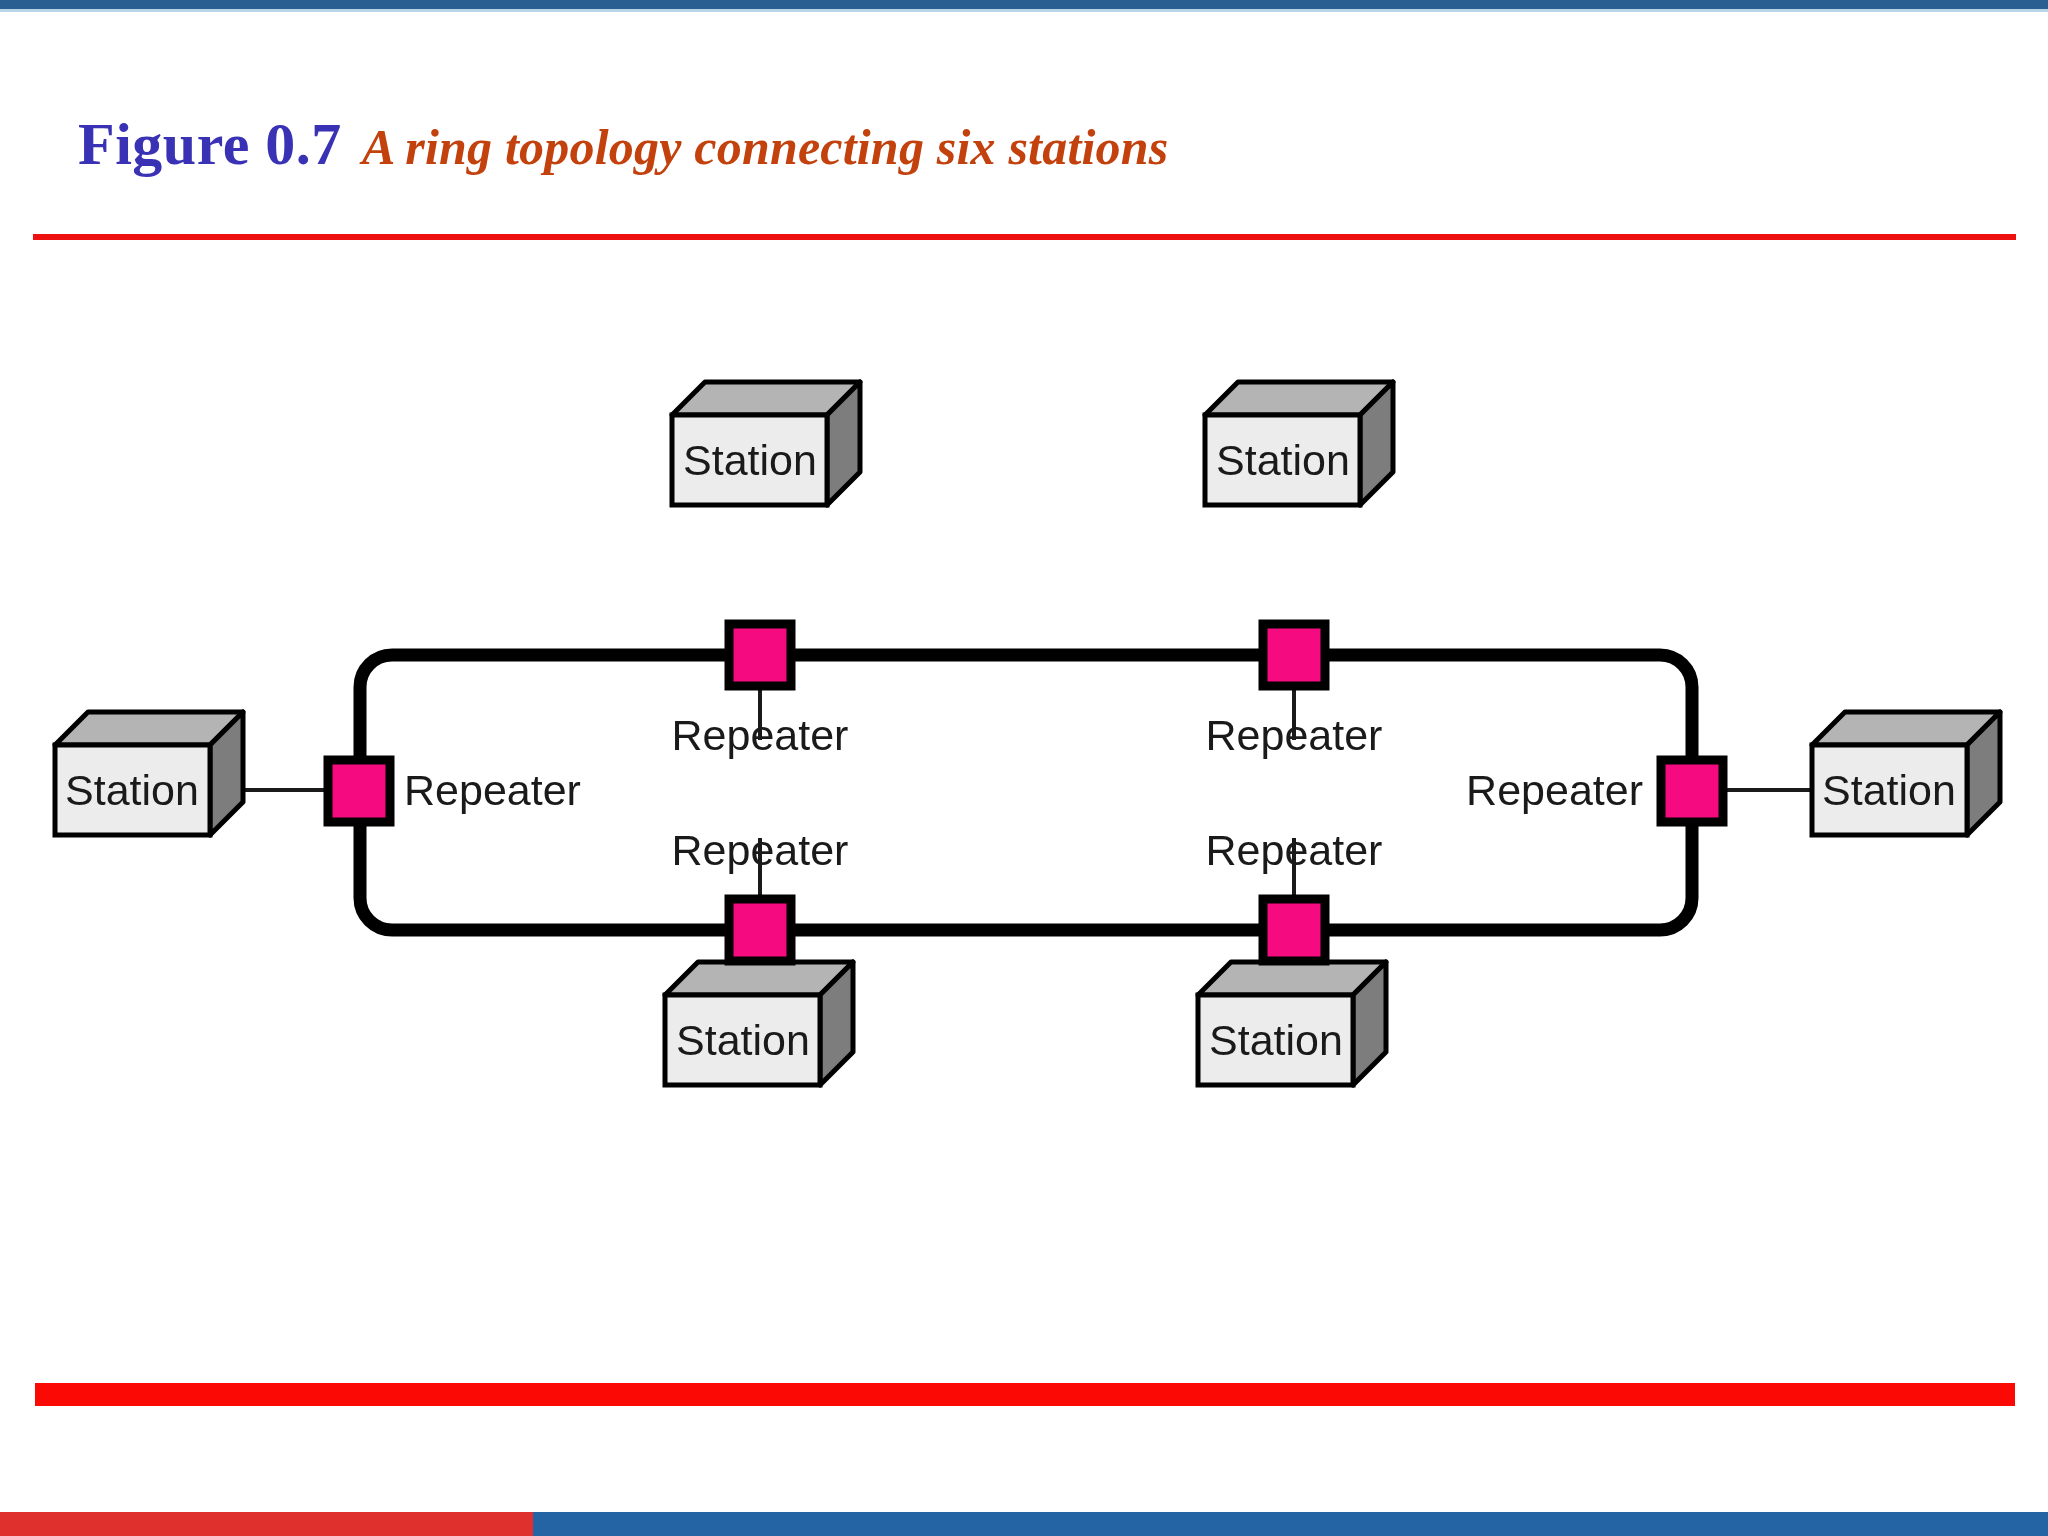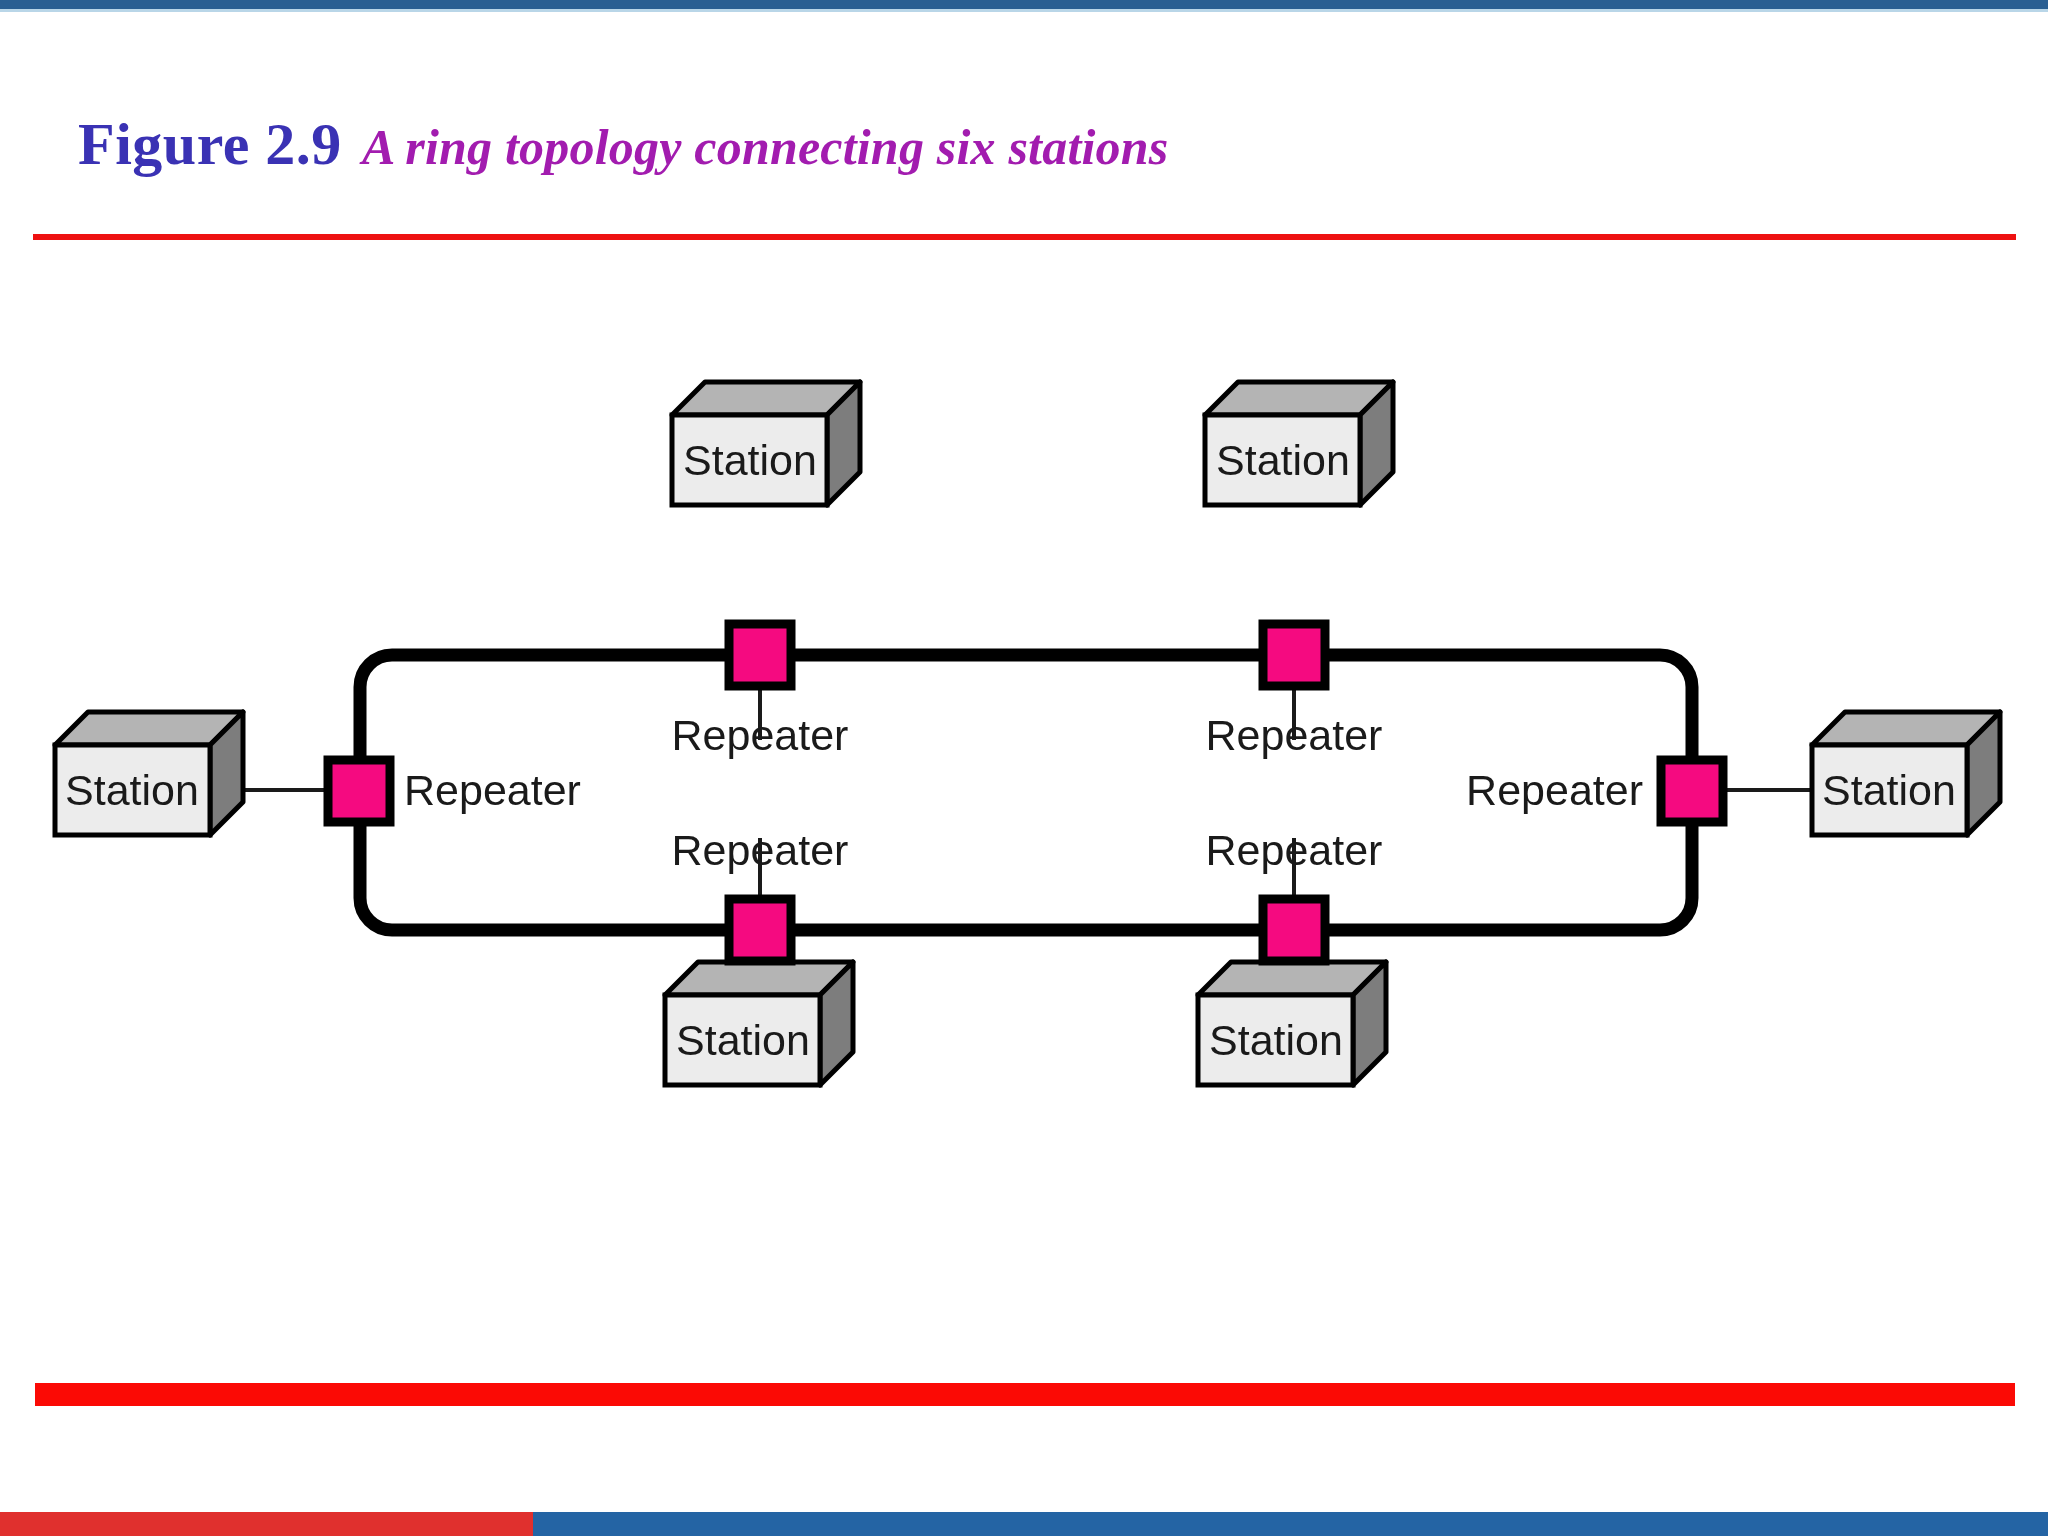--- a/index.html
+++ b/index.html
@@ -40,21 +40,21 @@
     font-weight: bold;
     font-size: 60px;
     color: #3a32b4;
     letter-spacing: 0.5px;
   }
   #figure-caption {
     font-family: "Liberation Serif", serif;
     font-weight: bold;
     font-style: italic;
     font-size: 50px;
-    color: #a21caf;
+    color: #c2410c;
     margin-left: 20px;
     letter-spacing: 0.2px;
   }
   #title-underline {
     position: absolute;
     left: 33px; top: 234px;
     width: 1983px; height: 6px;
     background: #ee1111;
   }
 
@@ -99,21 +99,21 @@
     fill: #1a1a1a;
   }
 </style>
 </head>
 <body>
 
 <div id="top-rule"></div>
 <div id="top-rule-hairline"></div>
 
 <div id="title-block">
-  <span id="figure-number">Figure 2.9</span><span id="figure-caption">A ring topology connecting six stations</span>
+  <span id="figure-number">Figure 0.7</span><span id="figure-caption">A ring topology connecting six stations</span>
 </div>
 <div id="title-underline"></div>
 
 <div id="diagram">
 <svg width="2048" height="1100" viewBox="0 0 2048 1100" xmlns="http://www.w3.org/2000/svg">
 
   <line x1="240" y1="530" x2="360" y2="530" stroke="#1a1a1a" stroke-width="4"></line>
   <line x1="760" y1="365" x2="760" y2="480" stroke="#1a1a1a" stroke-width="4"></line>
   <line x1="1294" y1="365" x2="1294" y2="480" stroke="#1a1a1a" stroke-width="4"></line>
   <line x1="1692" y1="530" x2="1812" y2="530" stroke="#1a1a1a" stroke-width="4"></line>

